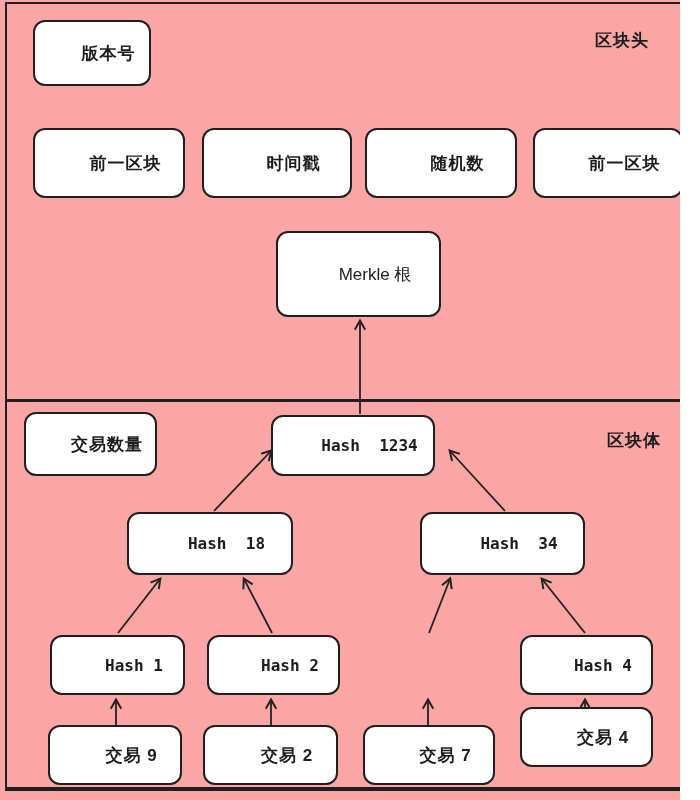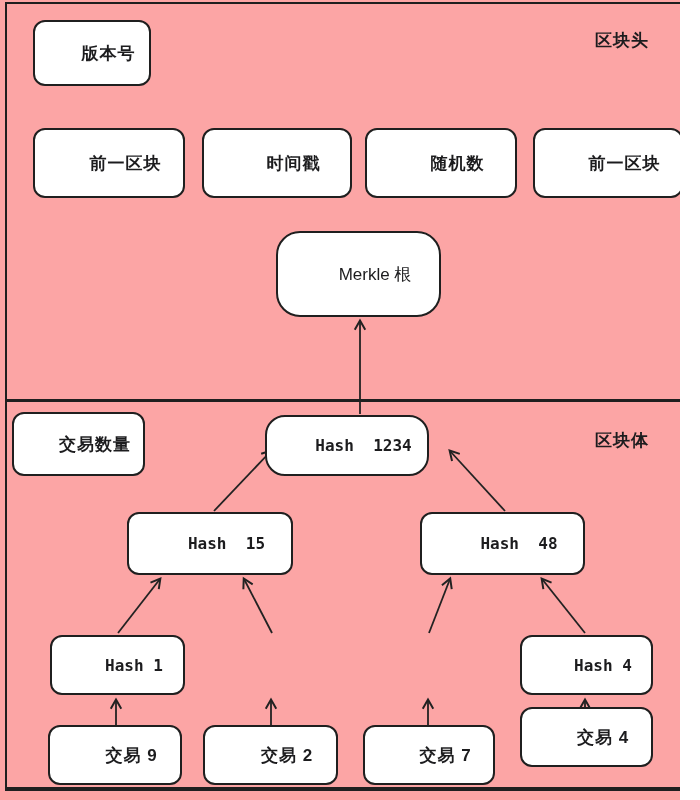--- a/index.html
+++ b/index.html
@@ -16,42 +16,42 @@
   
   .divider{
     position:absolute;left:5px;top:399px;width:690px;height:2.5px;background:#1f1f1f;
   }
   
   .seclabel{
     position:absolute;color:#1c1c1e;font-size:17px;font-weight:700;letter-spacing:1px;
     white-space:pre;
   }
   .l-header{left:595px;top:29px;}
-  .l-body{left:583px;top:429px;padding-left:12px;}
+  .l-body{left:595px;top:429px;padding-left:12px;}
   
   svg.arrows{position:absolute;left:0;top:0;width:700px;height:800px;pointer-events:none;}
   
   .node{
     position:absolute;box-sizing:border-box;background:#ffffff;
     border:2.5px solid #1f1f1f;border-radius:12px;
     display:flex;align-items:center;justify-content:center;
     color:#1c1c1e;white-space:pre;text-align:center;padding-left:33px;
   }
   .cjk{font-size:17px;font-weight:700;letter-spacing:1px;}
   .mixed{font-size:17px;font-weight:400;}
   .mono{font-family:"DejaVu Sans Mono",monospace;font-size:16px;font-weight:600;}
   
   .n-version {left:33px; top:20px; width:118px;height:66px;}
   .n-prev    {left:33px; top:128px;width:152px;height:70px;}
   .n-time    {left:202px;top:128px;width:150px;height:70px;}
   .n-nonce   {left:365px;top:128px;width:152px;height:70px;font-family:Liberation Mono, monospace;}
   .n-target  {left:533px;top:128px;width:150px;height:70px;}
-  .n-merkle  {left:276px;top:231px;width:165px;height:86px;border-radius:24px;}
-  .n-txcount {left:12px; top:412px;width:133px;height:64px;}
-  .n-h1234   {left:265px;top:415px;width:164px;height:61px;border-radius:20px;}
+  .n-merkle  {left:276px;top:231px;width:165px;height:86px;}
+  .n-txcount {left:24px; top:412px;width:133px;height:64px;}
+  .n-h1234   {left:271px;top:415px;width:164px;height:61px;}
   .n-h12     {left:127px;top:512px;width:166px;height:63px;}
   .n-h34     {left:420px;top:512px;width:165px;height:63px;}
   .n-h1      {left:50px; top:635px;width:135px;height:60px;}
   .n-h2      {left:207px;top:635px;width:133px;height:60px;}
   .n-h3      {left:363px;top:635px;width:132px;height:60px;}
   .n-h4      {left:520px;top:635px;width:133px;height:60px;}
   .n-t1      {left:48px; top:725px;width:134px;height:60px;}
   .n-t2      {left:203px;top:725px;width:135px;height:60px;}
   .n-t3      {left:363px;top:725px;width:132px;height:60px;}
   .n-t4      {left:520px;top:707px;width:133px;height:60px;}
@@ -90,22 +90,23 @@
 
   <div class="node cjk n-version">版本号</div>
   <div class="node cjk n-prev">前一区块</div>
   <div class="node cjk n-time">时间戳</div>
   <div class="node cjk n-nonce">随机数</div>
   <div class="node cjk n-target">前一区块</div>
   <div class="node mixed n-merkle">Merkle 根</div>
 
   <div class="node cjk n-txcount">交易数量</div>
   <div class="node mono n-h1234">Hash  1234</div>
-  <div class="node mono n-h12">Hash  15</div>
-  <div class="node mono n-h34">Hash  48</div>
+  <div class="node mono n-h12">Hash  18</div>
+  <div class="node mono n-h34">Hash  34</div>
   <div class="node mono n-h1">Hash 1</div>
+  <div class="node mono n-h2">Hash 2</div>
   <div class="node mono n-h4">Hash 4</div>
   <div class="node cjk n-t1">交易 9</div>
   <div class="node cjk n-t2">交易 2</div>
   <div class="node cjk n-t3">交易 7</div>
   <div class="node cjk n-t4">交易 4</div>
 
 </div>
 
 </body></html>

